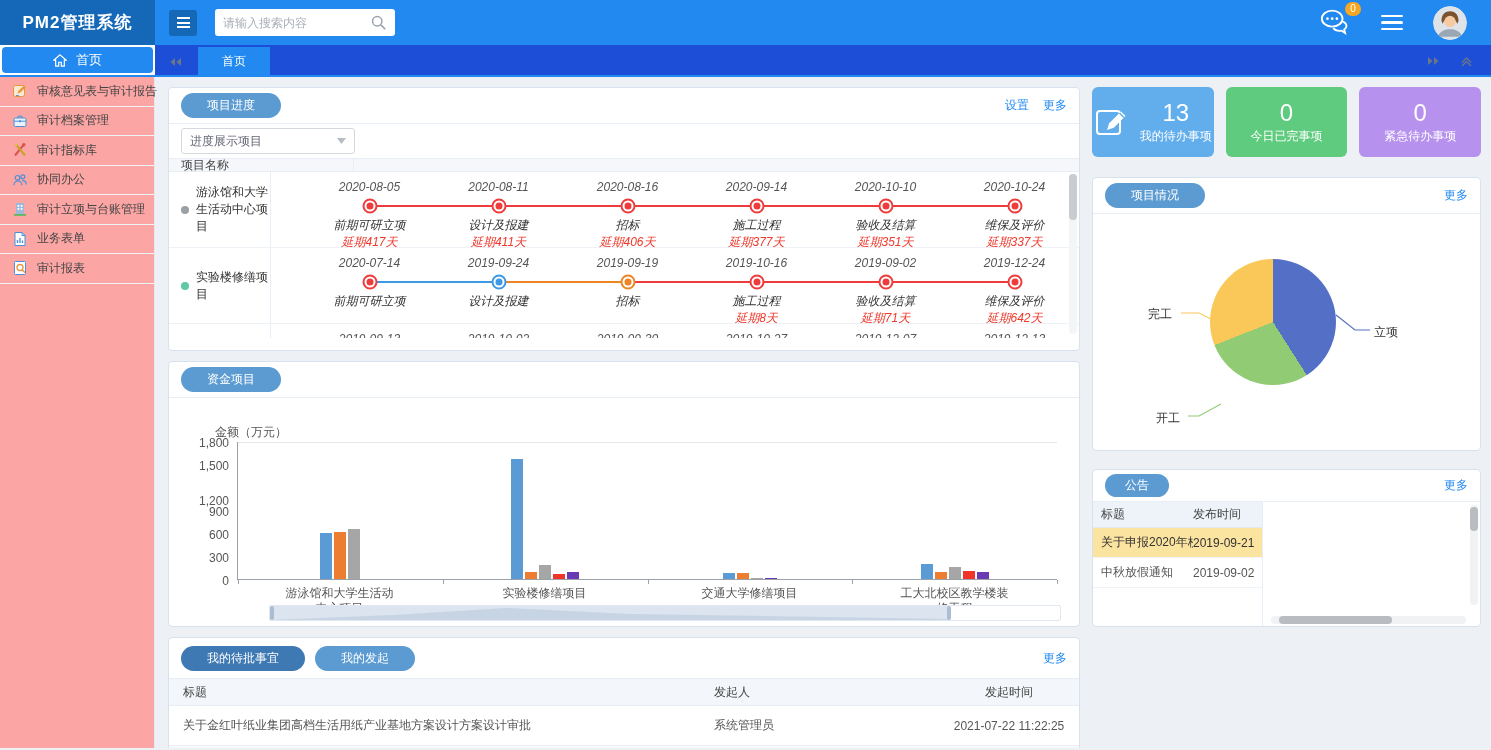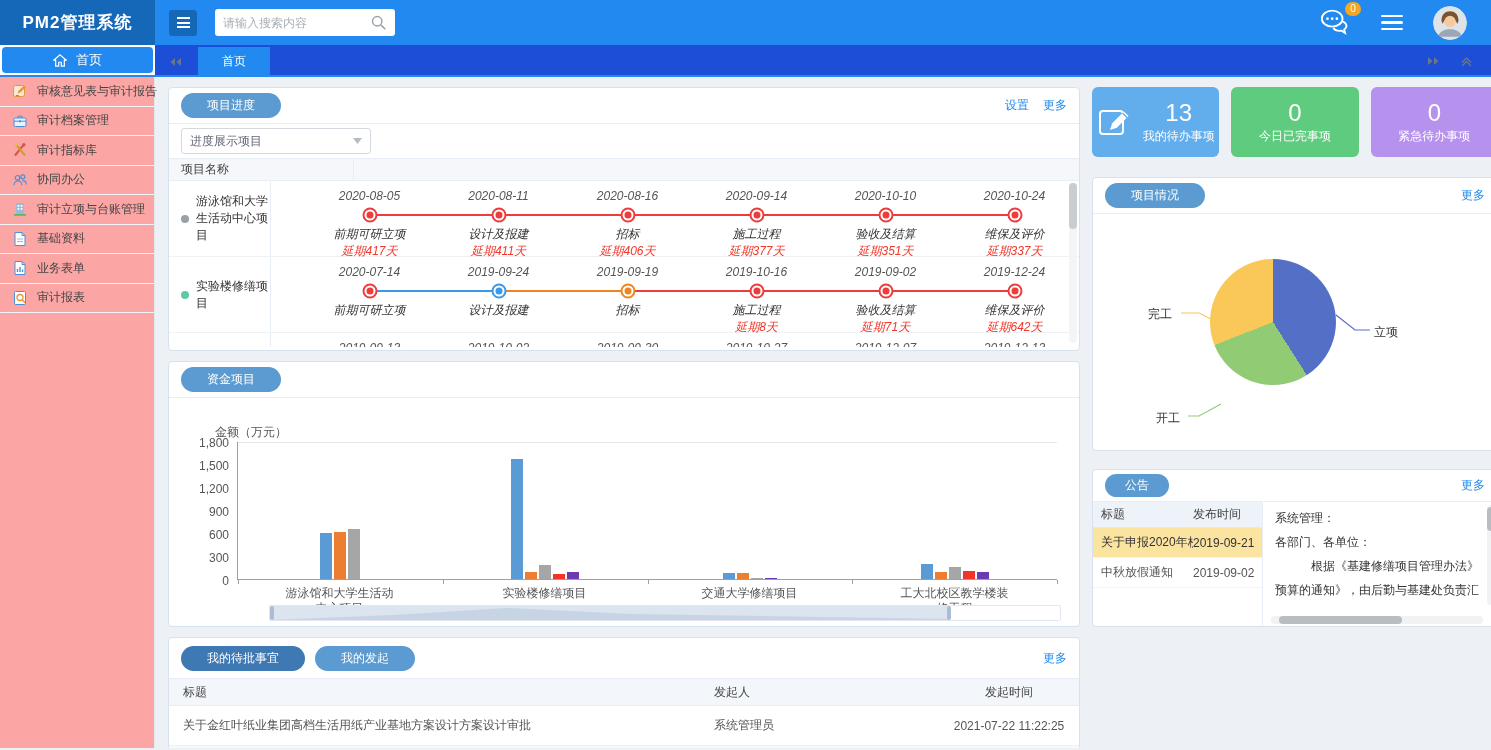--- a/index.html
+++ b/index.html
@@ -51,27 +51,27 @@
   .panel { background:#fff; border:1px solid #d8e2ee; border-radius:4px; overflow:hidden; }
   .panel-header { height:36px; display:flex; align-items:center; padding:0 12px; border-bottom:1px solid #e8eef5;}
   .pill { background:#5b9bd1; color:#fff; border-radius:13px; height:25px; padding:0 26px;
           display:flex; align-items:center; font-size:12px; cursor:pointer; white-space:nowrap;}
   .links { margin-left:auto; display:flex; gap:14px; }
   .link { color:#2189f0; cursor:pointer; }
 
   
   .progress-panel { height:264px; }
   .filter-row { height:34px; display:flex; align-items:center; padding:0 12px; }
-  .select { width:190px; height:26px; border:1px solid #d4d9e0; border-radius:3px; display:flex;
+  .select { width:174px; height:26px; border:1px solid #d4d9e0; border-radius:3px; display:flex;
             align-items:center; padding:0 8px; color:#667; background:#fff; cursor:pointer;}
   .select svg { margin-left:auto; }
   .p-legend { margin-left:auto; display:flex; gap:16px; align-items:center; color:#666; }
   .legend-item { display:flex; align-items:center; gap:5px; }
   .legend-dot { width:11px; height:11px; border-radius:50%; }
-  .ptable-header { height:23px; background:#f5f7fa; border-top:1px solid #e8eef5; border-bottom:1px solid #e8eef5;
+  .ptable-header { height:14px; background:#f5f7fa; border-top:1px solid #e8eef5; border-bottom:1px solid #e8eef5;
                    display:flex; align-items:flex-start; color:#444;}
   .name-col { width:185px; padding-left:12px; border-right:1px solid #e8eef5; height:100%; display:flex; align-items:center;}
   .ptable-body { position:relative; height:166px; overflow:hidden; }
   .prow { display:flex; height:76px; border-bottom:1px solid #eef2f6; }
   .prow-name { width:185px; border-right:1px solid #e8eef5; display:flex; align-items:center; padding-left:12px; gap:7px;}
   .bullet { width:8px; height:8px; border-radius:50%; flex:none;}
   .prow-stages { flex:1; display:flex; padding-left:34px; padding-top:8px;font-style:italic; }
   .stage { width:129px; text-align:center; }
   .stage-date { color:#555; height:14px;}
   .stage-noderow { position:relative; height:20px; margin:2px 0 1px; }
@@ -286,30 +286,20 @@
             <rect x="2" y="13" width="12" height="1.8" fill="#5cb85c"></rect>
           </svg>
         </span>
        <span>审计立项与台账管理</span>
      </div>
       <div class="side-item">
        <span class="side-icon">
           <svg width="16" height="16" viewBox="0 0 16 16">
             <path d="M3 1.5h7l3 3v10H3z" fill="#fff" stroke="#4a90d9"></path>
             <path d="M10 1.5v3h3" fill="none" stroke="#4a90d9"></path>
-            <path d="M5 8h6M5 10.5h6" stroke="#9db8d9"></path>
-          </svg>
-        </span>
-       <span>基础资料</span>
-     </div>
-      <div class="side-item">
-       <span class="side-icon">
-          <svg width="16" height="16" viewBox="0 0 16 16">
-            <path d="M3 1.5h7l3 3v10H3z" fill="#fff" stroke="#4a90d9"></path>
-            <path d="M10 1.5v3h3" fill="none" stroke="#4a90d9"></path>
             <path d="M5.5 12V9M8 12V7M10.5 12v-2.5" stroke="#4a90d9" stroke-width="1.4"></path>
           </svg>
         </span>
        <span>业务表单</span>
      </div>
       <div class="side-item">
        <span class="side-icon">
           <svg width="16" height="16" viewBox="0 0 16 16">
             <rect x="2.5" y="1.5" width="11" height="13" rx="1" fill="#fff" stroke="#4a90d9"></rect>
             <circle cx="8" cy="7.5" r="3" fill="none" stroke="#e8963c" stroke-width="1.3"></circle>
@@ -599,21 +589,21 @@
                     <polygon points="0,14 120,9 230,2 350,8 660,13 660,14" fill="#c7d4e4"></polygon>
                   </svg>
               </div>
               <div class="dz-handle" style="left:0;"></div>
               <div class="dz-handle" style="left:calc(86% - 2px);"></div>
             </div>
           <span class="ytick" style="top:176px;left:4px;">0</span>
               <span class="ytick" style="top:153px;left:4px;">300</span>
               <span class="ytick" style="top:130px;left:4px;">600</span>
               <span class="ytick" style="top:107px;left:4px;">900</span>
-              <span class="ytick" style="top:84px;left:4px;">1,200</span>
+              <span class="ytick" style="top:96px;left:4px;">1,200</span>
               <span class="ytick" style="top:61px;left:4px;">1,500</span>
               <span class="ytick" style="top:38px;left:4px;">1,800</span>
             </div>
         </div>
 
         <div class="panel approvals-panel">
           <div class="ap-header">
             <div class="pill pill-active">我的待批事宜</div>
               <div class="pill ">我的发起</div>
               <span class="links" style="order:2;">
@@ -709,26 +699,20 @@
        <div class="annc-col-title">关于申报2020年校园基</div>
        <div class="annc-col-date">2019-09-21</div>
      </div>
                   <div class="annc-row" style="">
        <div class="annc-col-title">中秋放假通知</div>
        <div class="annc-col-date">2019-09-02</div>
      </div>
                 </div>
             </div>
             <div class="annc-content">
-              <div>
-                  <div class="annc-line">系统管理：</div>
-                  <div class="annc-line">各部门、各单位：</div>
-                  <div class="annc-line">　　　根据《基建修缮项目管理办法》</div>
-                  <div class="annc-line">预算的通知》，由后勤与基建处负责汇</div>
-                </div>
               <div class="annc-vscroll">
                   <div class="annc-vthumb"></div>
                 </div>
               <div class="annc-hscroll">
                   <div class="annc-hthumb"></div>
                 </div>
             </div>
           </div>
         </div>
       </div>

